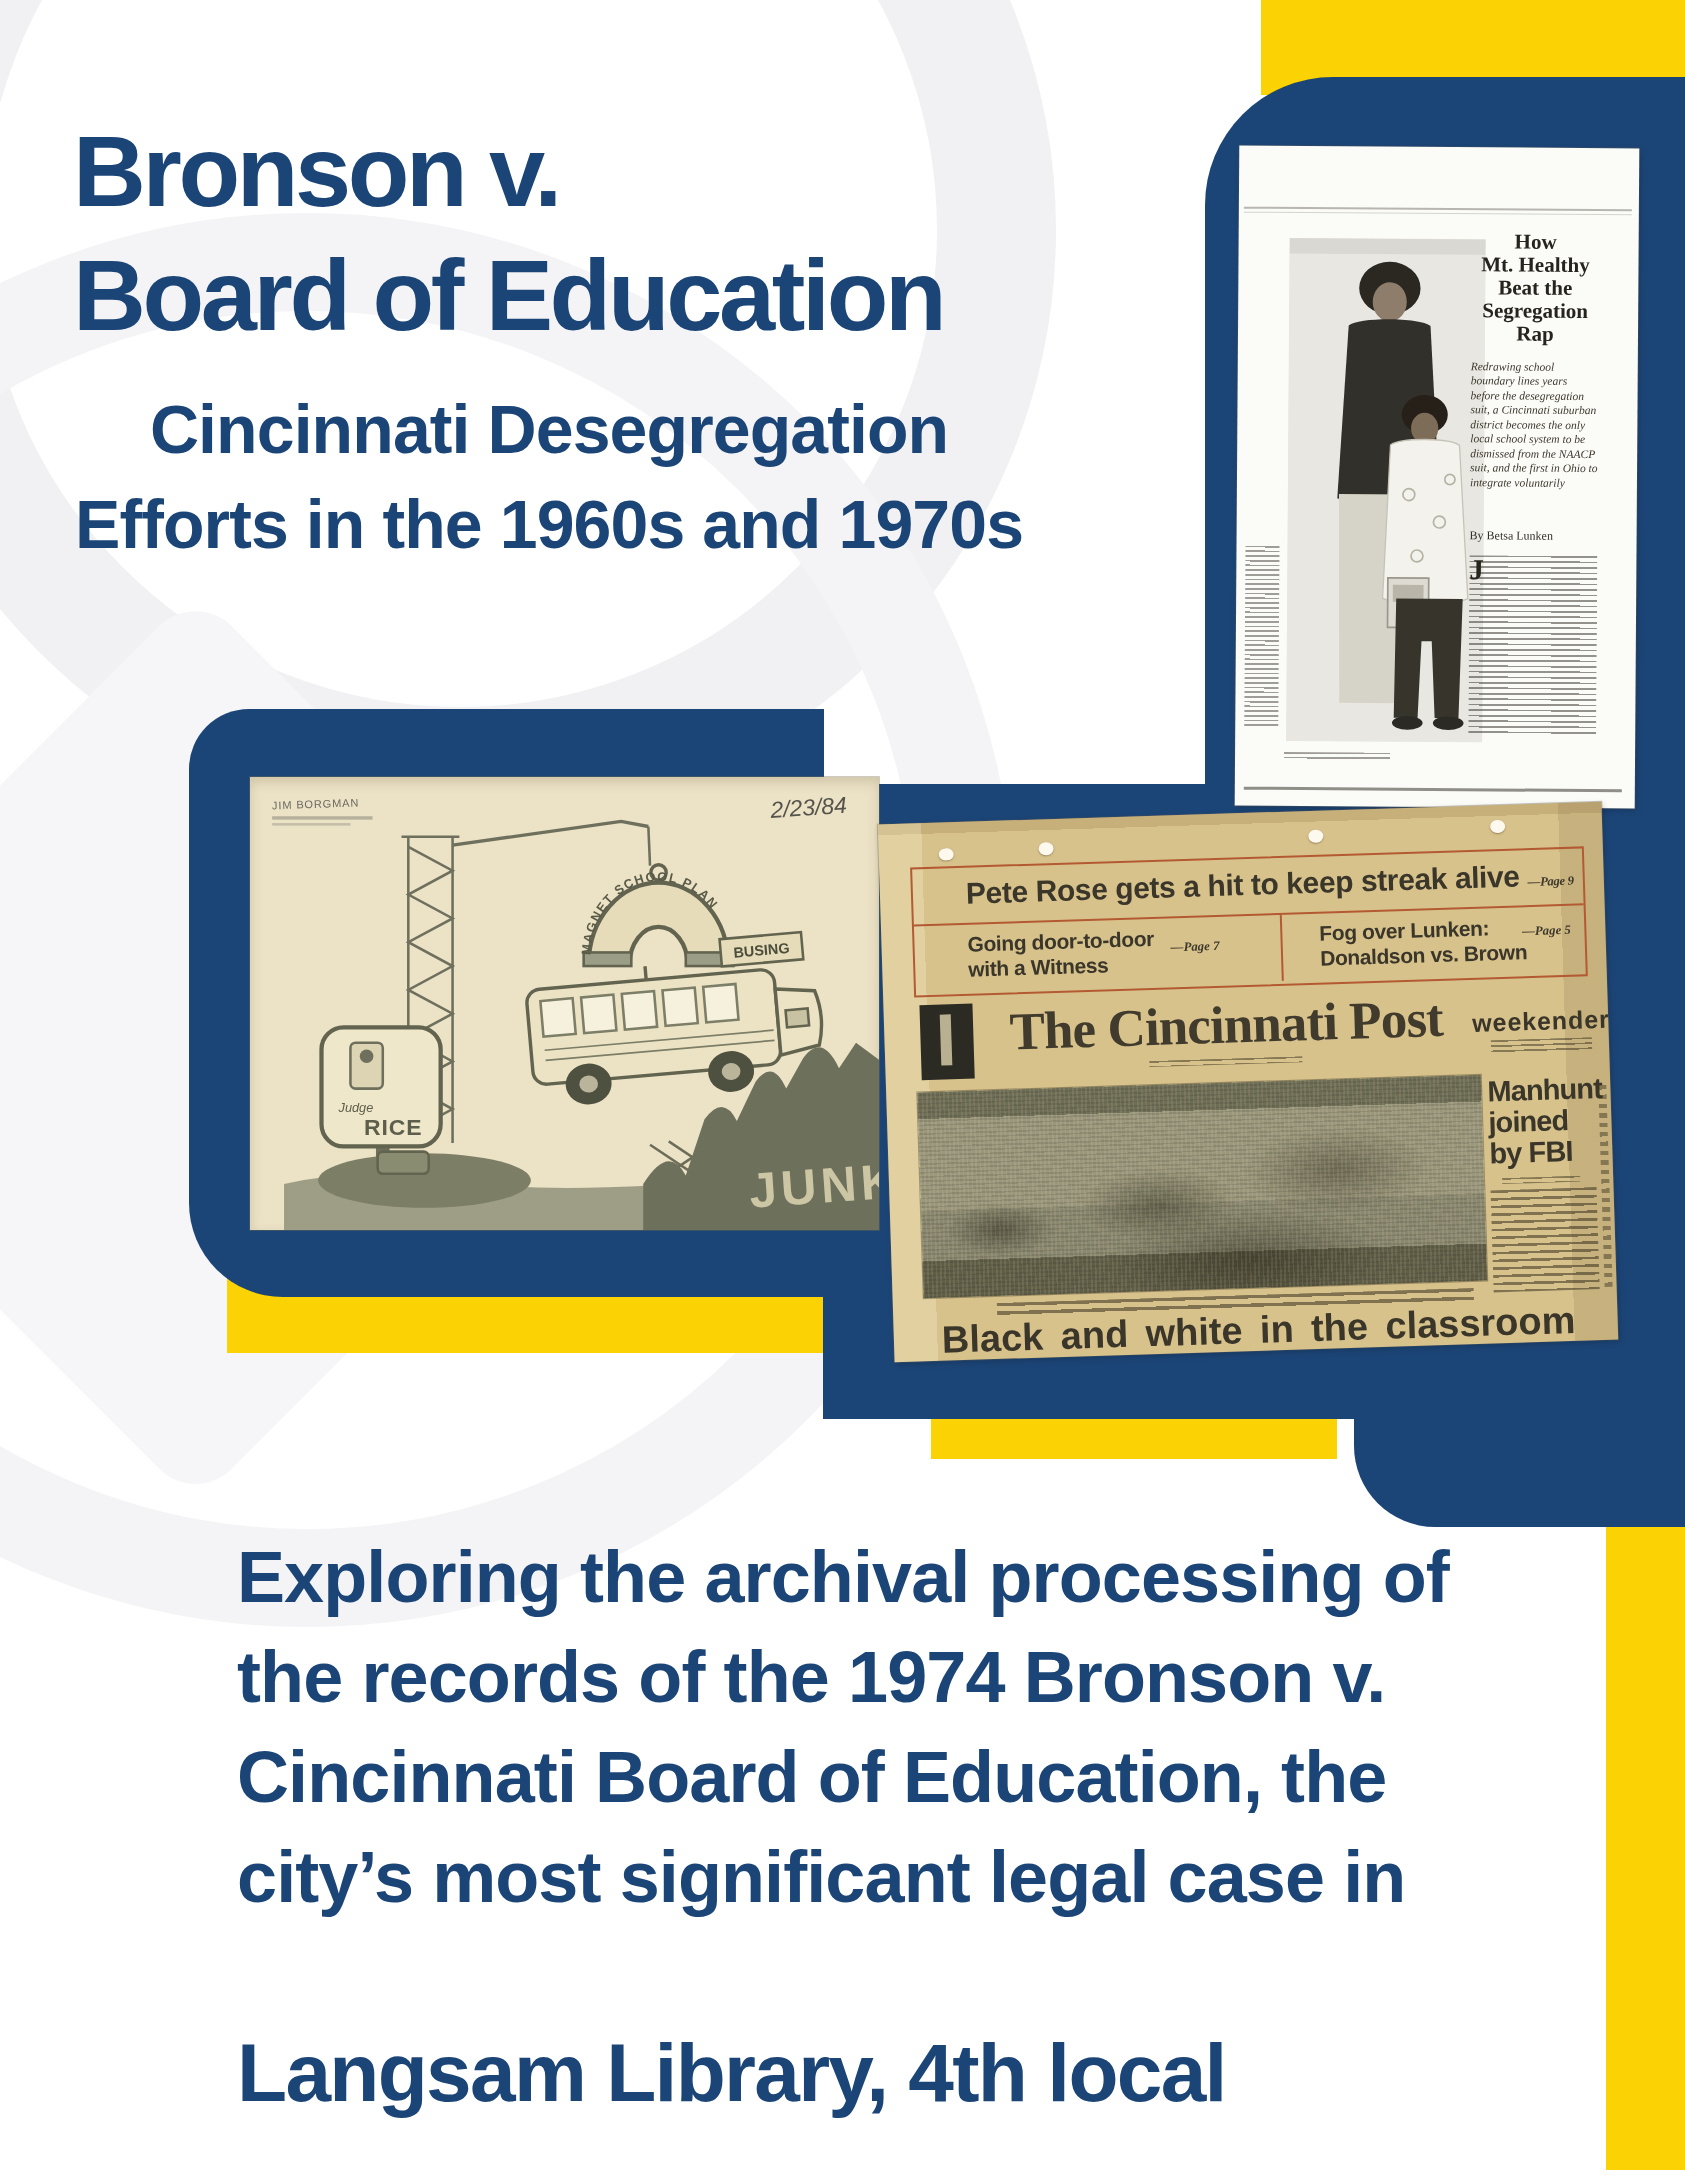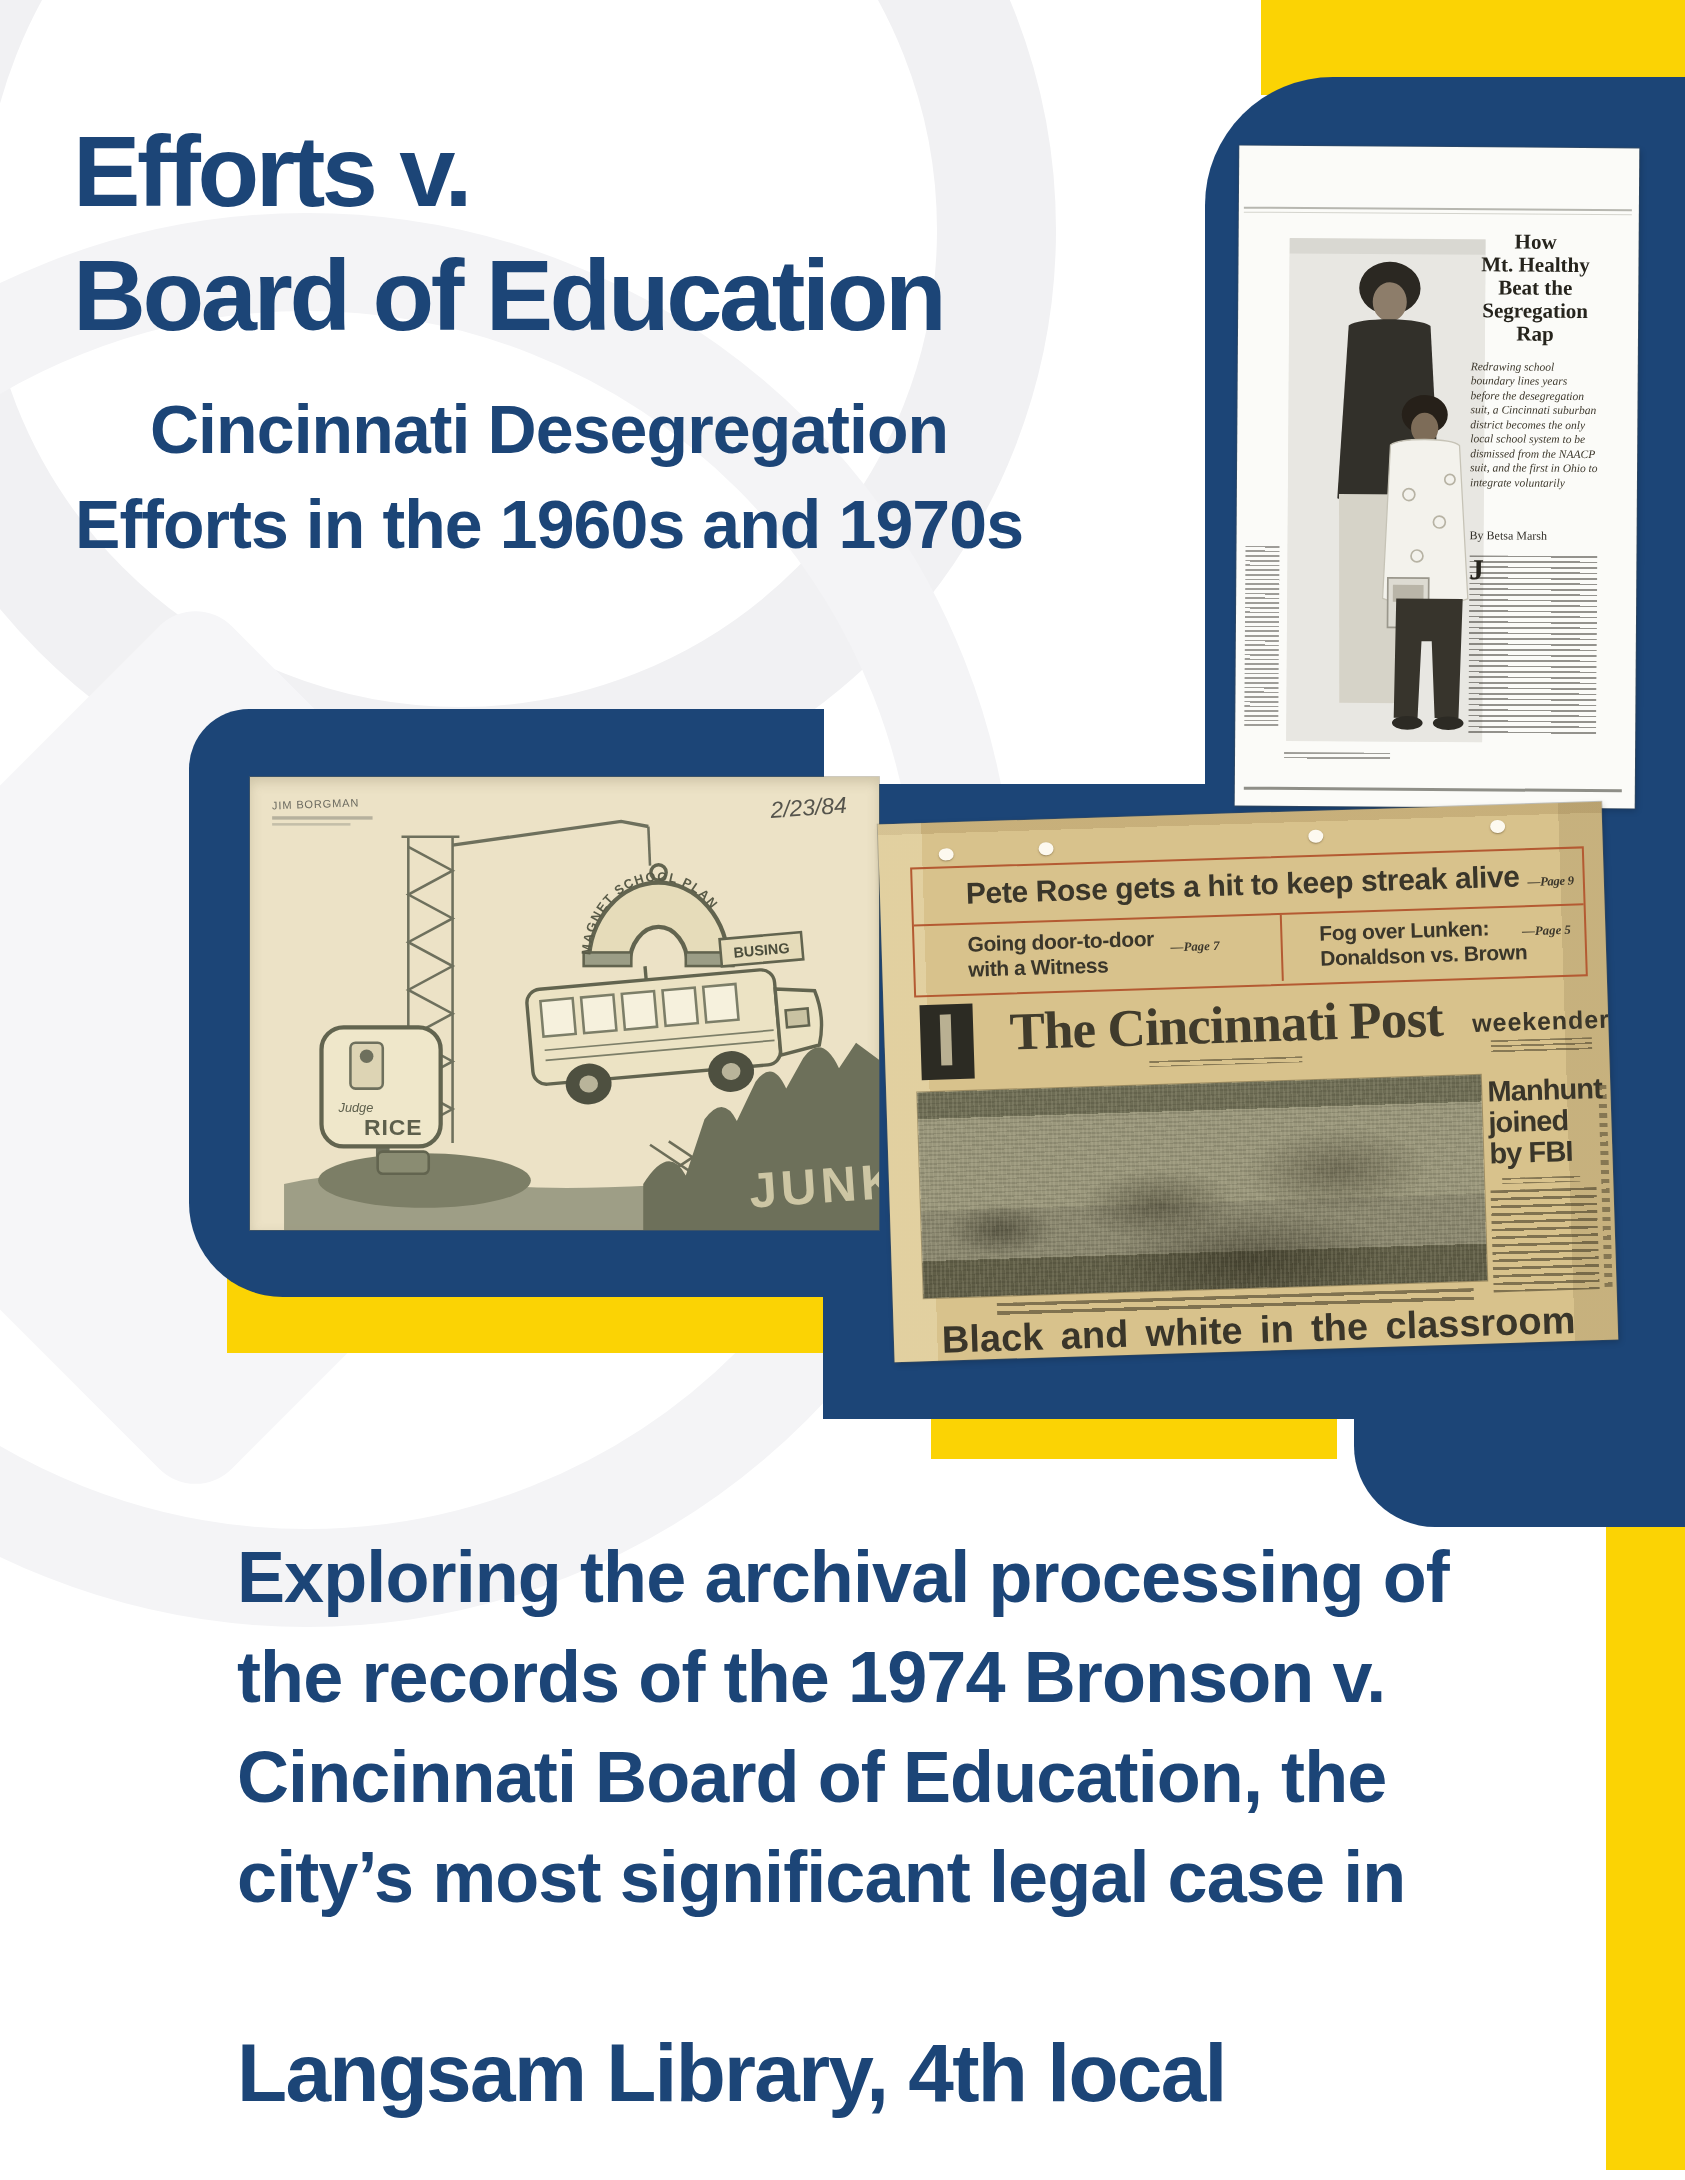--- a/index.html
+++ b/index.html
@@ -112,21 +112,21 @@
   <div class="abs gold gold-left"></div>
   <div class="abs gold gold-mid"></div>
   <div class="abs gold gold-right"></div>
 
   <div class="abs navyblk b1"></div>
   <div class="abs navyblk b2"></div>
   <div class="abs navyblk b3a"></div>
   <div class="abs navyblk b3b"></div>
 
   <div class="abs title">
-    <div>Efforts v.</div>
+    <div>Bronson v.</div>
     <div>Board of Education</div>
   </div>
   <div class="abs subtitle">
     <div>Cincinnati Desegregation</div>
     <div>Efforts in the 1960s and 1970s</div>
   </div>
 
   <div class="paper p-mth">
     <div class="mth-rule"></div>
     <div class="mth-rule2"></div>
@@ -160,21 +160,21 @@
 
     <div class="mth-col">
       <div class="mth-h">
         <div>How</div>
         <div>Mt. Healthy</div>
         <div>Beat the</div>
         <div>Segregation</div>
         <div>Rap</div>
       </div>
       <div class="mth-deck">Redrawing school boundary lines years before the desegregation suit, a Cincinnati suburban district becomes the only local school system to be dismissed from the NAACP suit, and the first in Ohio to integrate voluntarily</div>
-      <div class="mth-by">By Betsa Marsh</div>
+      <div class="mth-by">By Betsa Lunken</div>
       <div style="margin-top:12px;height:179px;overflow:hidden;">
         <span class="dropcap">J</span>
         <div class="stripes-w" style="height:179px;"></div>
       </div>
     </div>
 
     <div class="abs stripes-w5" style="left:49px;top:606px;width:106px;height:6.8px;"></div>
     <div class="abs" style="left:8.5px;top:641px;width:378px;height:2.6px;background:#8f8f88;"></div>
   </div>
 

